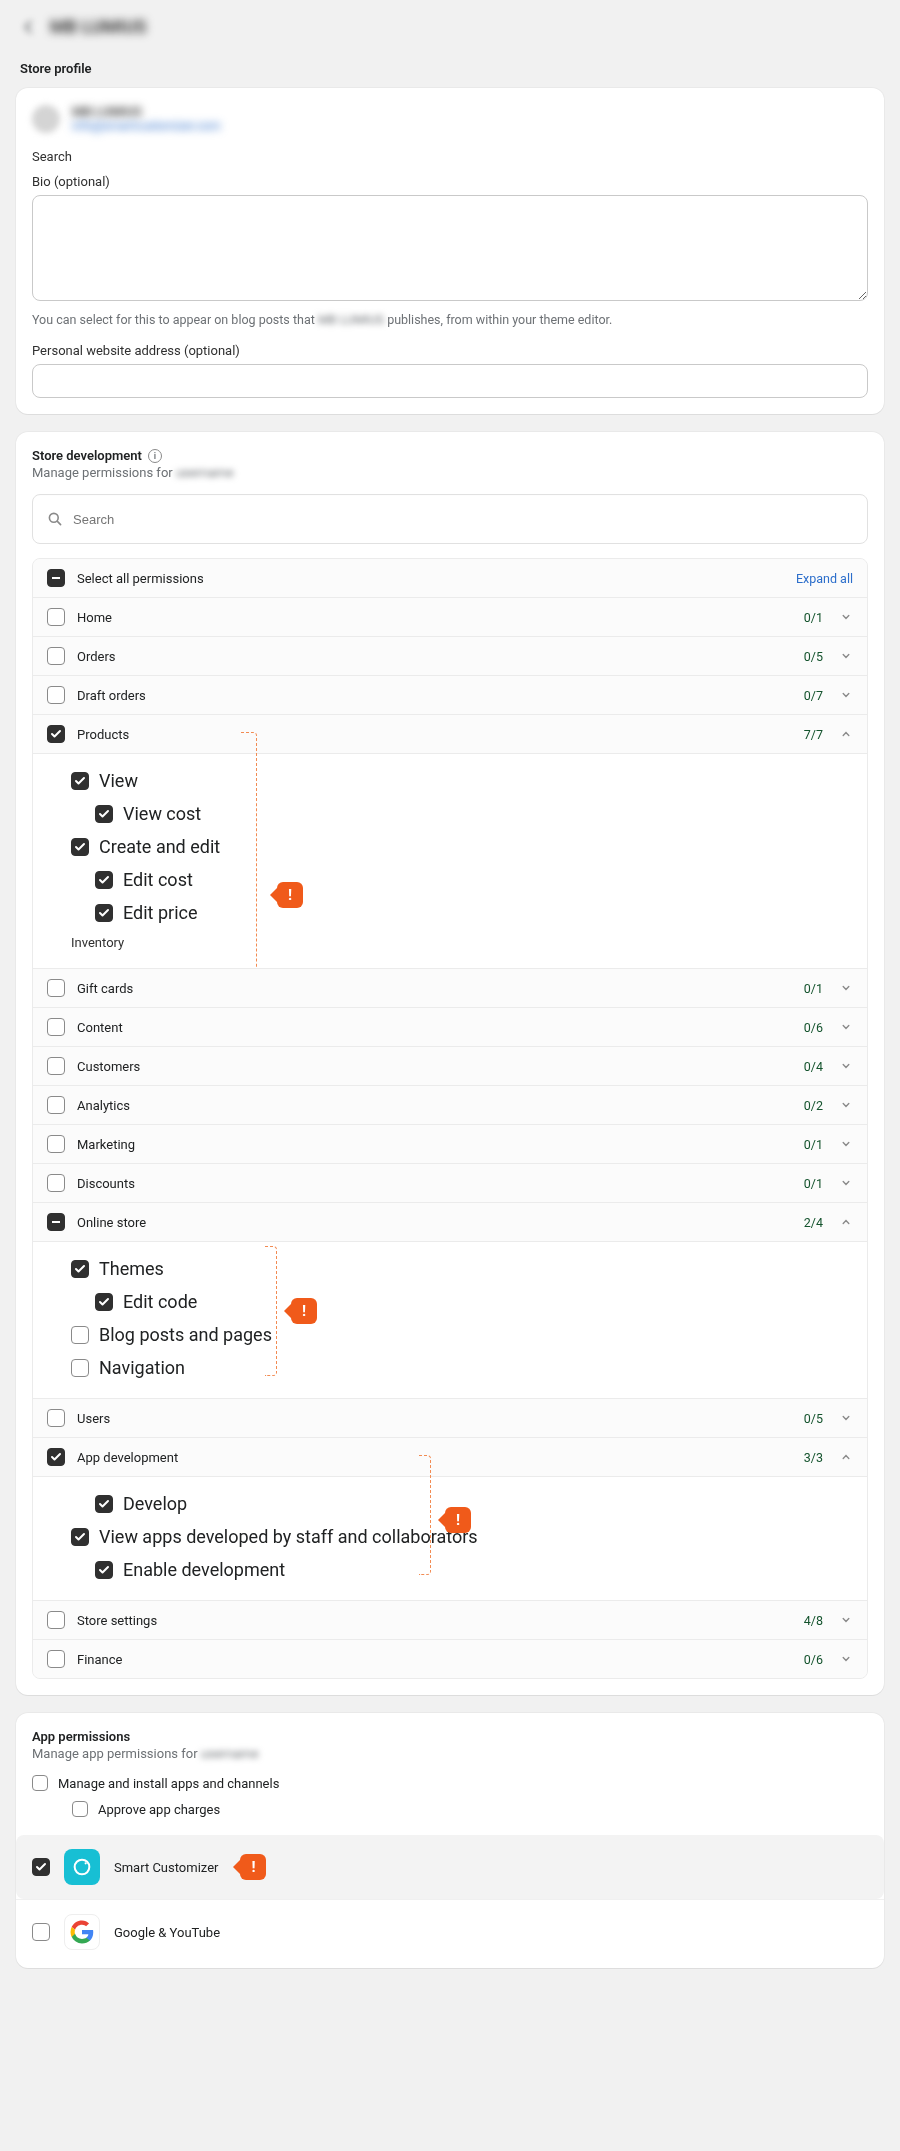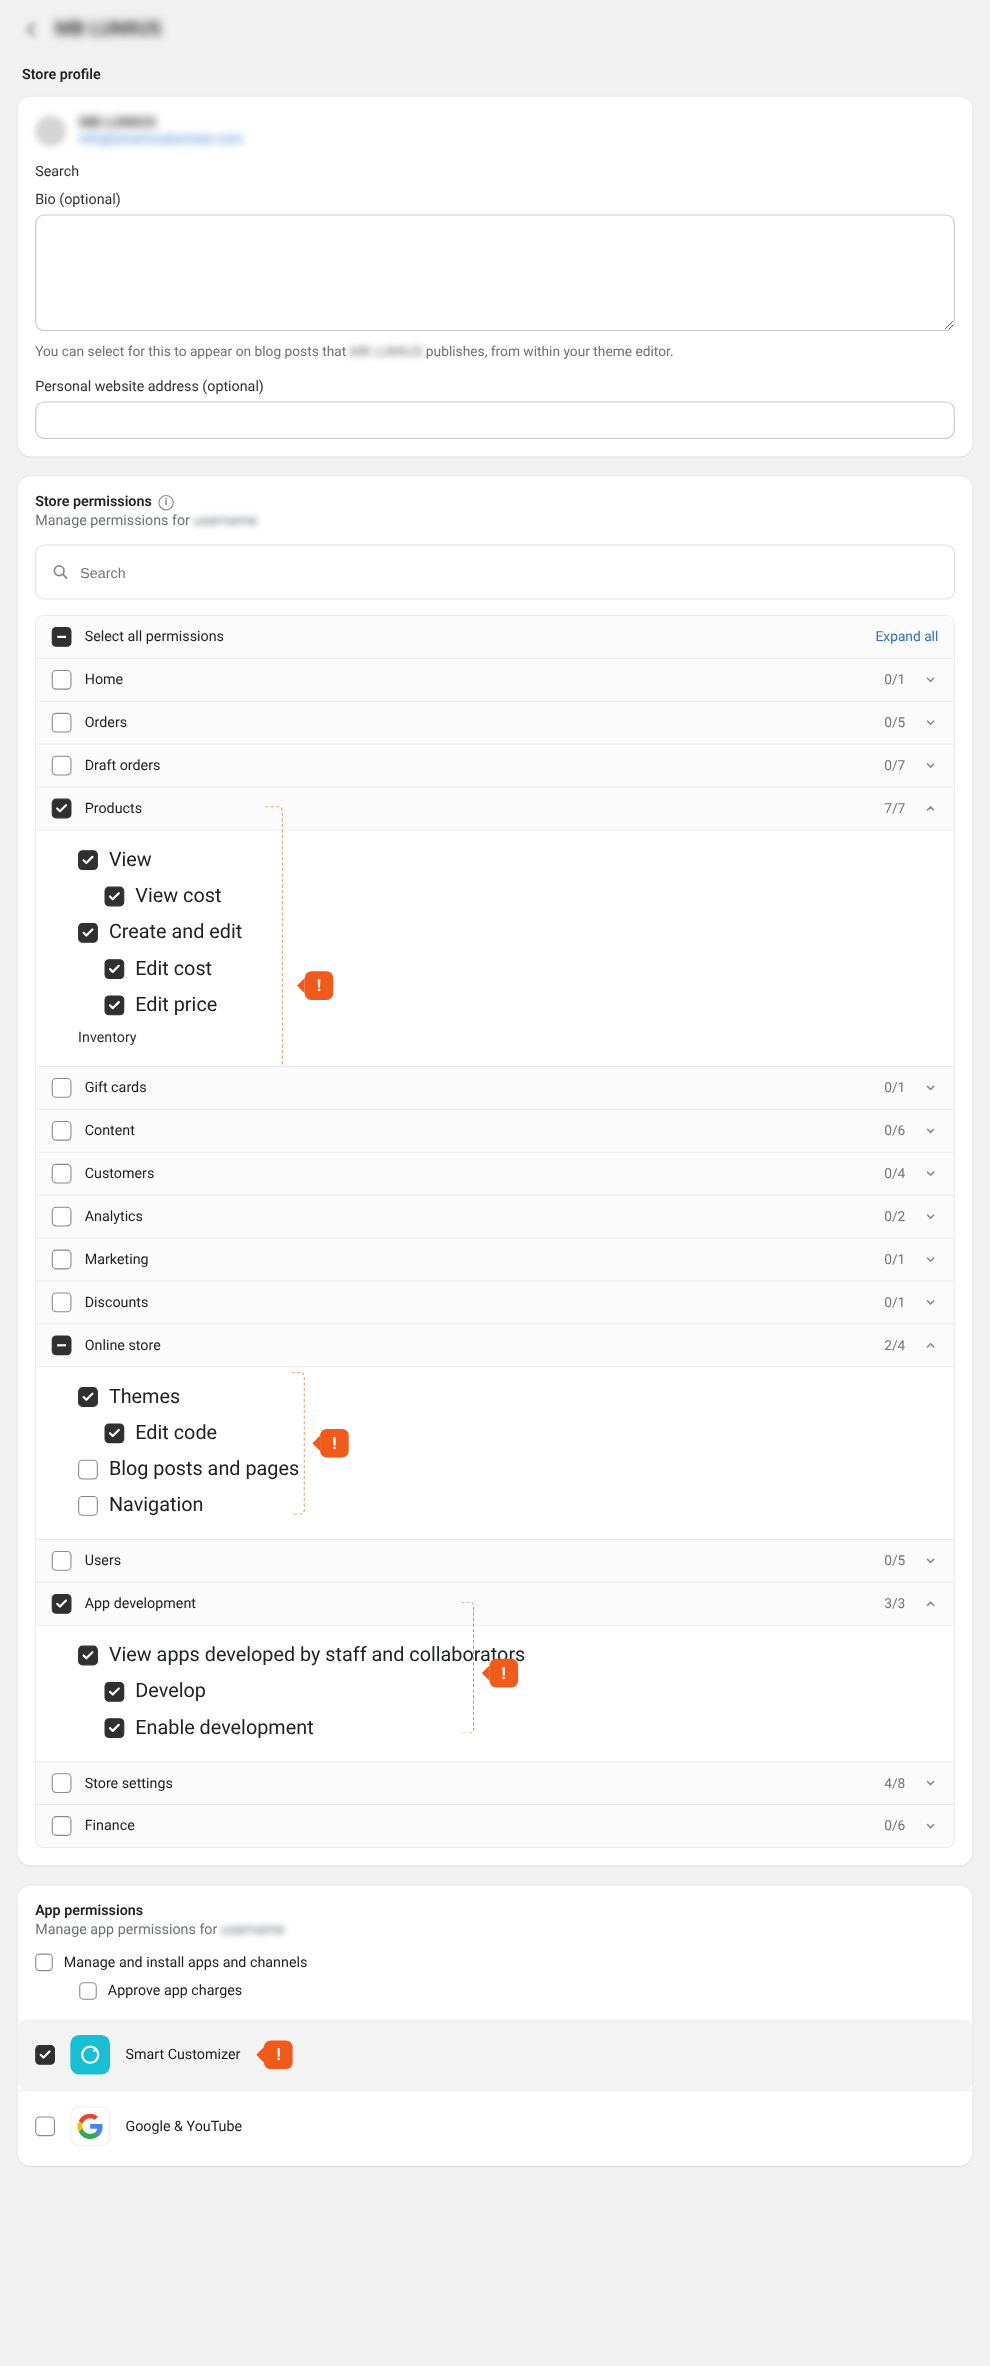--- a/index.html
+++ b/index.html
@@ -58,21 +58,21 @@
 
   .perm-list { margin-top:14px; border:1px solid #ebebeb; border-radius:8px; overflow:hidden; background:#fafafa;}
   .row {
     display:flex; align-items:center; padding:10px 14px; gap:12px;
     background:#fbfbfb;
     border-top:1px solid #ebebeb;
     position:relative;
   }
   .row:first-child { border-top:none;}
   .row .lbl { flex:1; font-size:13px; color:#202223; }
-  .row .count { font-size:12.5px; color:#737373; margin-right:4px;}
+  .row .count { font-size:12.5px; color:#14532d; margin-right:4px;}
   .row .expand { font-size:12.5px; color:#2c6ecb; cursor:pointer;}
   .chev { width:14px; height:14px; color:#8a8a8a; transition:.15s; }
   .chev.up { transform:rotate(180deg);}
 
   .chk { width:18px; height:18px; border:1px solid #8a8a8a; border-radius:4px; background:#fff; display:flex; align-items:center; justify-content:center; flex-shrink:0; cursor:pointer;}
   .chk.checked { background:#303030; border-color:#303030; }
   .chk.mixed { background:#303030; border-color:#303030; }
   .chk svg { width:12px; height:12px; color:#fff; }
 
   .sub-panel { background:#fff; padding:10px 14px 14px 14px; border-top:1px solid #ebebeb; position:relative;}
@@ -130,21 +130,21 @@
   <textarea class="bio" style=""></textarea>
   <div class="help">
     <span>You can select for this to appear on blog posts that </span><span class="bl">MB LUMIUS</span><span> publishes, from within your theme editor.</span>
   </div>
   <label class="label mt16">Personal website address (optional)</label>
   <input class="line" type="text" style="">
 </div>
 
 <div class="card">
   <div class="card-head">
-    <span class="title">Store permissions</span>
+    <span class="title">Store development</span>
     <span class="info-icon">i</span>
   </div>
   <div class="card-sub">
     <span>Manage permissions for </span><span class="bl">username</span>
   </div>
 
   <div class="search-wrap">
     <div class="search">
       <svg viewBox="0 0 20 20" fill="none" stroke="currentColor" stroke-width="2">
           <circle cx="8.5" cy="8.5" r="5.5"></circle>
@@ -366,35 +366,35 @@
       <div class="lbl">App development</div>
       <div class="count">3/3</div>
       <svg class="chev up" viewBox="0 0 20 20" fill="none" stroke="currentColor" stroke-width="2">
           <path d="M6 8l4 4 4-4" stroke-linecap="round"></path>
         </svg>
     </div>
     <div class="sub-panel">
       <div class="bracket" style="top:-22px; height:120px; width:12px; left:386px; border-radius:0 4px 4px 0;"></div>
       <div class="callout" style="top:30px; left:412px;">!</div>
 
+      <div class="sub-item indent-2">
+          <div class="chk checked">
+            <svg viewBox="0 0 12 12">
+              <path d="M2 6l2.5 2.5L10 3" stroke="white" stroke-width="2" fill="none" stroke-linecap="round" stroke-linejoin="round"></path>
+            </svg>
+          </div>
+          <span class="sub-label">Develop</span>
+        </div>
       <div class="sub-item indent-1">
           <div class="chk checked">
             <svg viewBox="0 0 12 12">
               <path d="M2 6l2.5 2.5L10 3" stroke="white" stroke-width="2" fill="none" stroke-linecap="round" stroke-linejoin="round"></path>
             </svg>
           </div>
           <span class="sub-label">View apps developed by staff and collaborators</span>
-        </div>
-      <div class="sub-item indent-2">
-          <div class="chk checked">
-            <svg viewBox="0 0 12 12">
-              <path d="M2 6l2.5 2.5L10 3" stroke="white" stroke-width="2" fill="none" stroke-linecap="round" stroke-linejoin="round"></path>
-            </svg>
-          </div>
-          <span class="sub-label">Develop</span>
         </div>
       <div class="sub-item indent-2">
           <div class="chk checked">
             <svg viewBox="0 0 12 12">
               <path d="M2 6l2.5 2.5L10 3" stroke="white" stroke-width="2" fill="none" stroke-linecap="round" stroke-linejoin="round"></path>
             </svg>
           </div>
           <span class="sub-label">Enable development</span>
         </div>
     </div>

